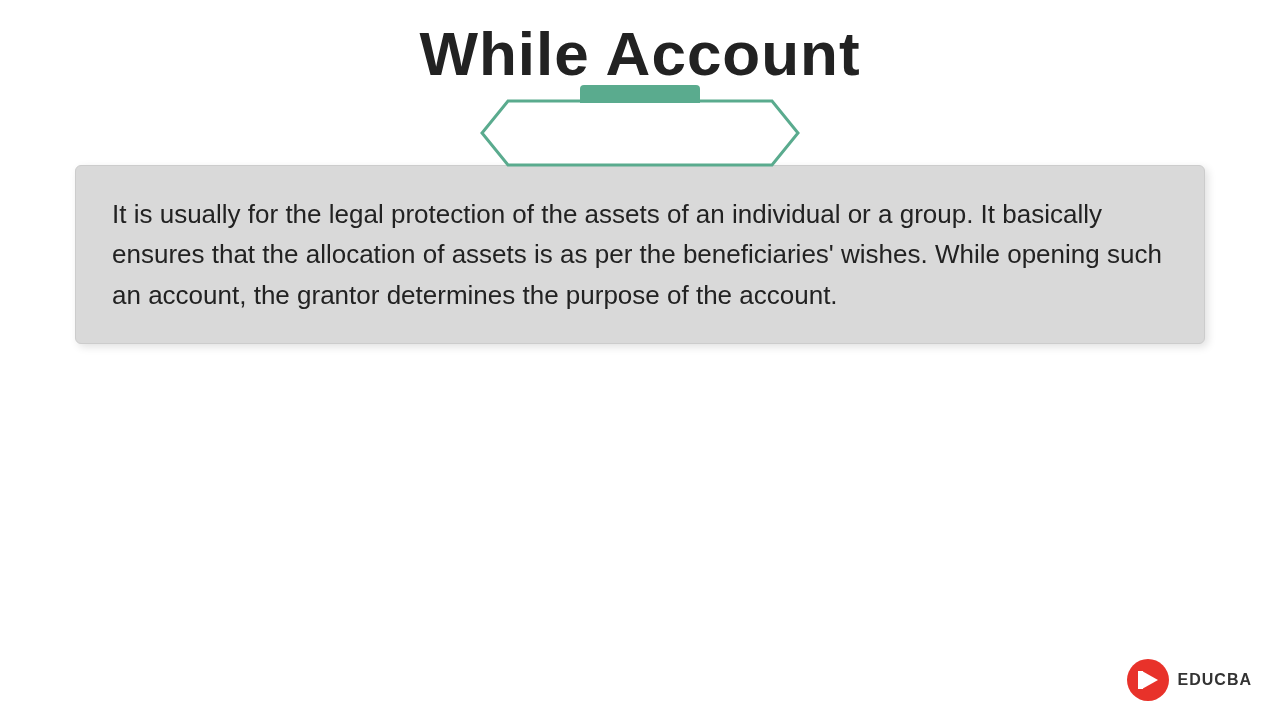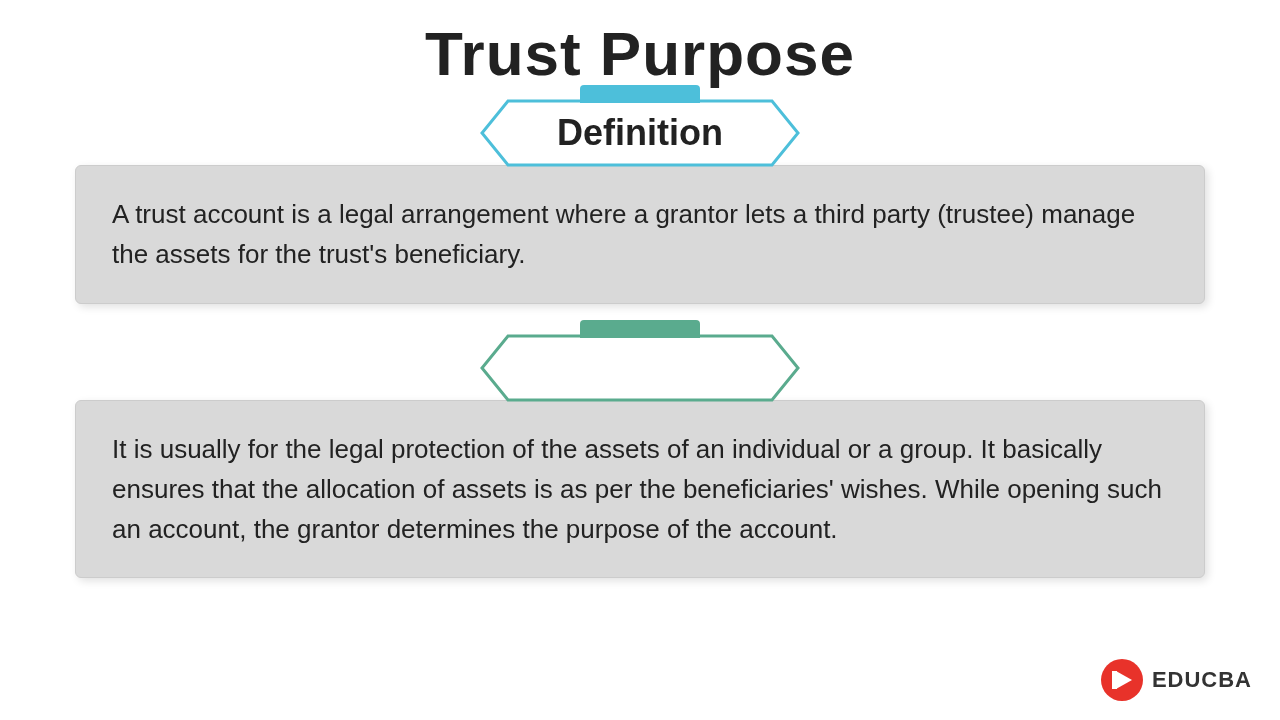--- a/index.html
+++ b/index.html
@@ -96,51 +96,33 @@
       align-items: center;
       gap: 8px;
     }
 
     .logo-icon {
       width: 44px;
       height: 44px;
     }
 
     .logo-text {
-      font-size: 22px;
+      font-size: 16px;
       font-weight: bold;
       color: #333;
       letter-spacing: 1px;
     }
   </style>
 </head>
 <body>
 
-<h1 class="page-title">Trust Purpose</h1>
+<h1 class="page-title">While Account</h1>
 
 <div style="display:flex; flex-direction:column; align-items:center; margin-top: 0;">
 
-  <div class="section-block">
-
-    <div class="badge-container" style="display:flex; justify-content:center;">
-      <div class="badge badge-definition">
-
-        <div style="position:absolute; top:-14px; left:50%; transform:translateX(-50%); width:120px; height:18px; background:#4dbfda; border-radius:4px 4px 0 0; z-index:3;"></div>
-        <svg class="badge-shape" viewBox="0 0 320 68" xmlns="http://www.w3.org/2000/svg">
-
-          <polygon points="28,2 292,2 318,34 292,66 28,66 2,34" fill="white" stroke="#4dbfda" stroke-width="3"></polygon>
-        </svg>
-        <span class="badge-label">Definition</span>
-      </div>
-    </div>
-
-    <div class="content-box">
-      <p>A trust account is a legal arrangement where a grantor lets a third party (trustee) manage the assets for the trust's beneficiary.</p>
-    </div>
-  </div>
 
   <div class="section-block">
 
     <div class="badge-container" style="display:flex; justify-content:center;">
       <div class="badge badge-purpose">
 
         <div style="position:absolute; top:-14px; left:50%; transform:translateX(-50%); width:120px; height:18px; background:#5aab8e; border-radius:4px 4px 0 0; z-index:3;"></div>
         <svg class="badge-shape" viewBox="0 0 320 68" xmlns="http://www.w3.org/2000/svg">
           <polygon points="28,2 292,2 318,34 292,66 28,66 2,34" fill="white" stroke="#5aab8e" stroke-width="3"></polygon>
         </svg>

